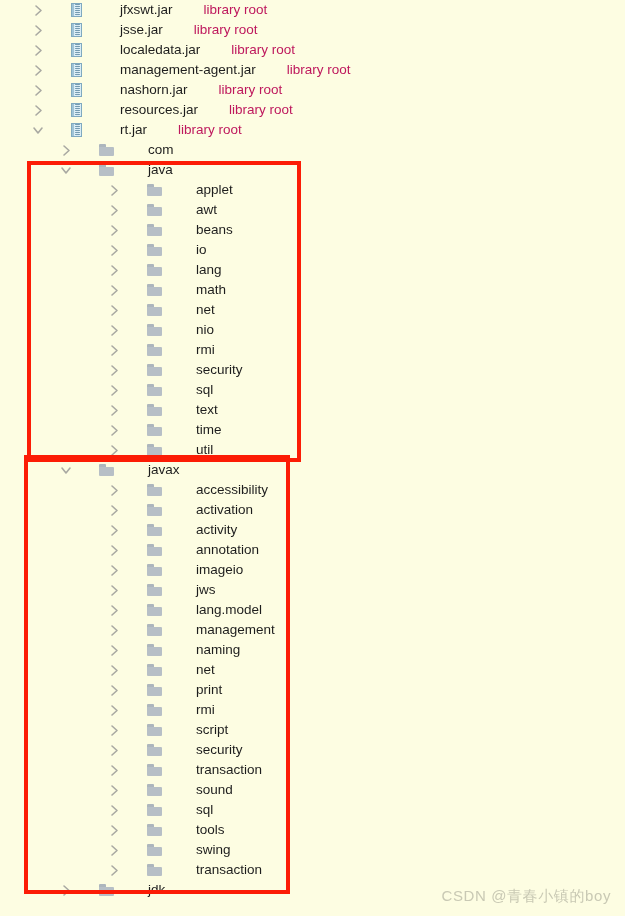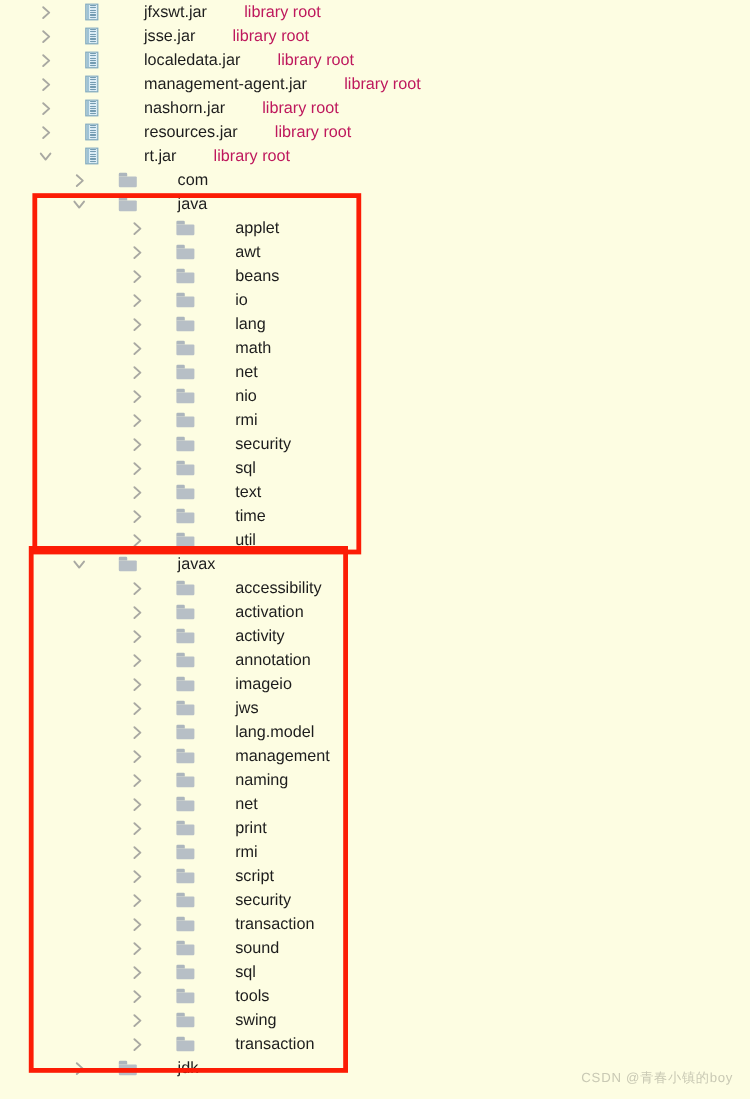--- a/index.html
+++ b/index.html
@@ -106,21 +106,21 @@
     position: absolute;
     border: 4px solid #fc1c05;
     box-sizing: border-box;
     pointer-events: none;
   }
 
   .watermark {
     position: absolute;
     right: 14px;
     bottom: 10px;
-    font-size: 11px;
+    font-size: 15px;
     color: #c9c9b4;
     letter-spacing: .6px;
     white-space: nowrap;
   }
 </style>
 </head>
 <body>
 
 <div id="tree">
     <div class="row lvl1">

